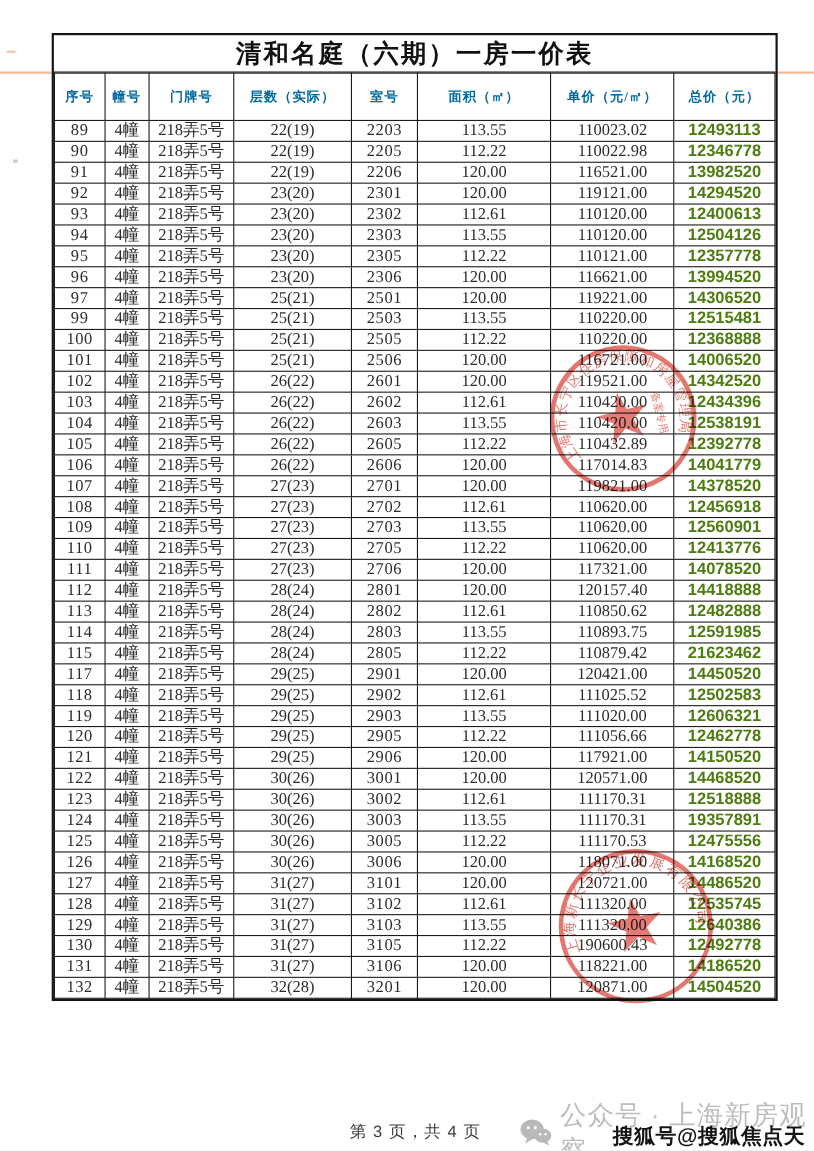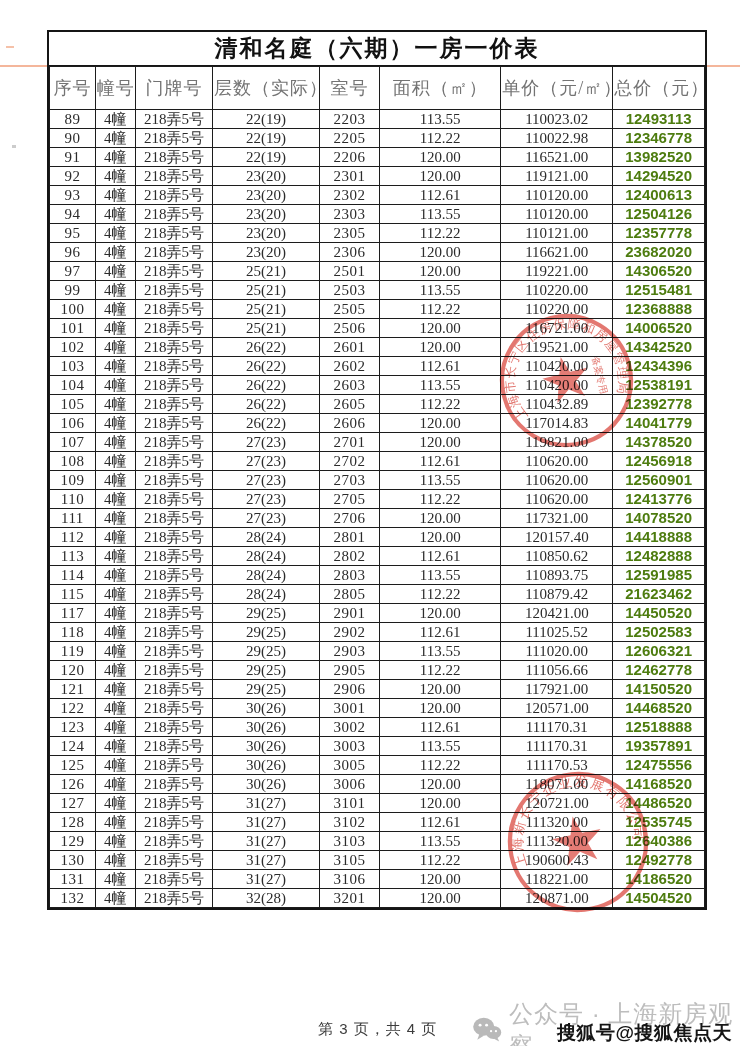--- a/index.html
+++ b/index.html
@@ -10,21 +10,21 @@
   .scan-line{position:absolute;left:0;top:65px;width:740px;height:2px;background:#f2a98a;opacity:.85;}
   .speck1{position:absolute;left:6px;top:46px;width:8px;height:2px;background:#f2b294;opacity:.8;}
   .speck2{position:absolute;left:12px;top:145px;width:4px;height:3px;background:#aaa;opacity:.6;}
 
   
   .doc-table{position:absolute;left:47px;top:30px;width:656px;border:2.5px solid #151515;background:#fff;}
   .tbl-title{height:33px;line-height:33px;text-align:center;font-size:23px;font-weight:bold;
              letter-spacing:2px;color:#111;border-bottom:1.5px solid #151515;}
   table{width:100%;border-collapse:collapse;table-layout:fixed;}
   th,td{border:1.5px solid #1c1c1c;text-align:center;overflow:hidden;white-space:nowrap;}
-  thead th{height:40px;font-size:18px;font-weight:400;color:#737373;letter-spacing:1px;}
+  thead th{height:40px;font-size:12px;font-weight:700;color:#0369a1;letter-spacing:1px;}
   tbody td{height:18px;line-height:18px;font-size:15px;color:#2b2b2b;padding:0;}
   tbody td.c7{font-family:"Liberation Sans",sans-serif;font-weight:bold;font-size:15px;color:#4d7c0f;}
   tbody td.c0,tbody td.c4{letter-spacing:.5px;}
 
   
   .stamp{position:absolute;pointer-events:none;mix-blend-mode:multiply;opacity:.88;}
   .stamp svg{overflow:visible;}
 
   
   .page-indicator{position:absolute;left:318px;top:1020px;font-size:15px;color:#3c3c3c;
@@ -141,21 +141,21 @@
             <td class="c7">12357778</td>
           </tr>
           <tr>
             <td class="c0">96</td>
             <td class="c1">4幢</td>
             <td class="c2">218弄5号</td>
             <td class="c3">23(20)</td>
             <td class="c4">2306</td>
             <td class="c5">120.00</td>
             <td class="c6">116621.00</td>
-            <td class="c7">23682020</td>
+            <td class="c7">13994520</td>
           </tr>
           <tr>
             <td class="c0">97</td>
             <td class="c1">4幢</td>
             <td class="c2">218弄5号</td>
             <td class="c3">25(21)</td>
             <td class="c4">2501</td>
             <td class="c5">120.00</td>
             <td class="c6">119221.00</td>
             <td class="c7">14306520</td>

